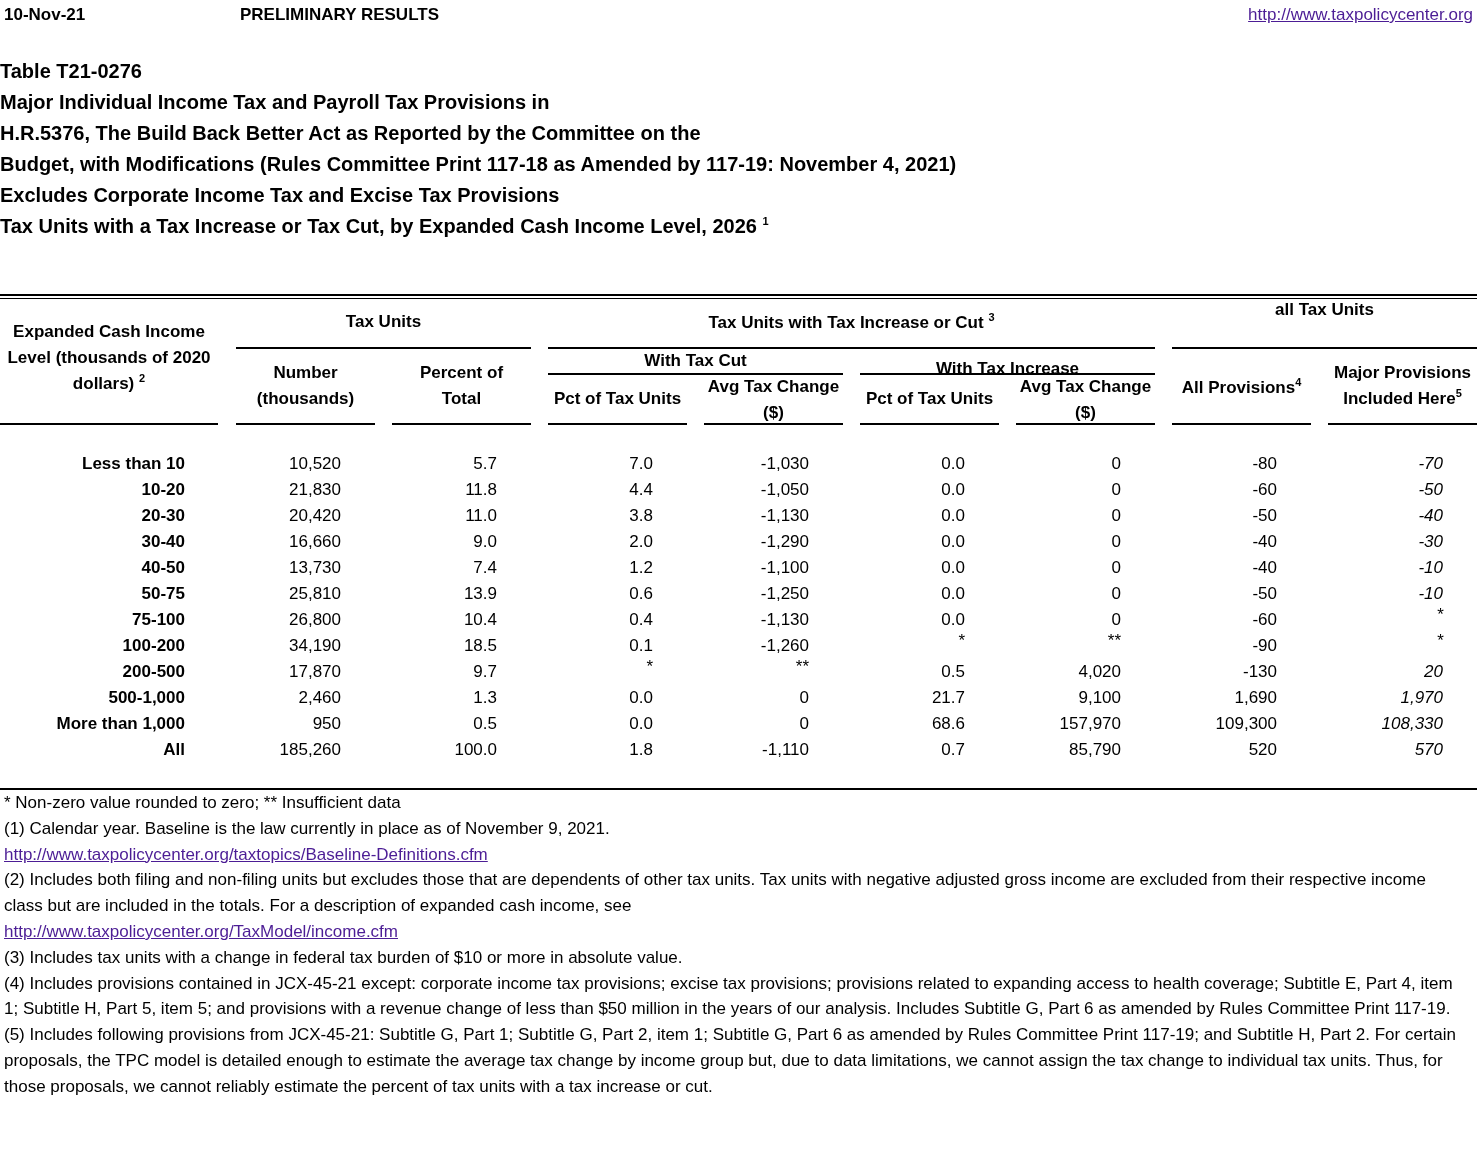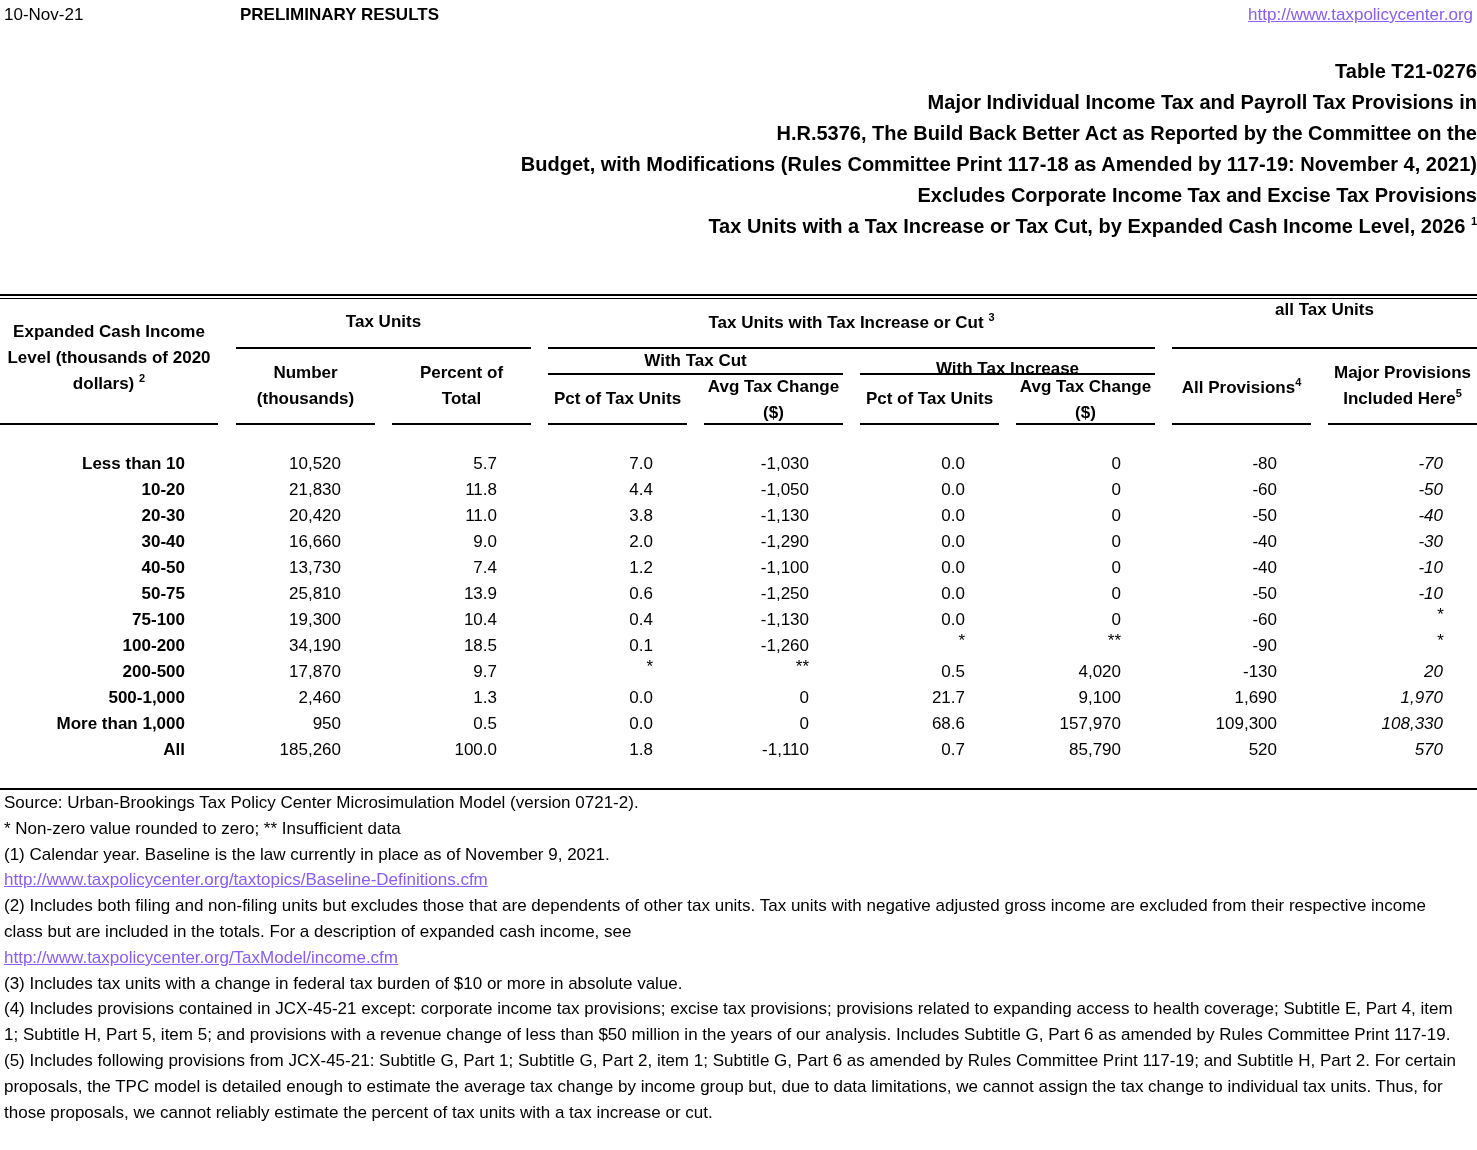--- a/index.html
+++ b/index.html
@@ -2,29 +2,29 @@
 <html><head>
 <meta charset="utf-8">
 <style>
   html, body { margin: 0; padding: 0; background: #ffffff; }
   body {
     width: 1477px; height: 1150px; position: relative; overflow: hidden;
     font-family: "Liberation Sans", "DejaVu Sans", sans-serif;
     color: #000; font-size: 17px;
   }
   .abs { position: absolute; }
-  a.link { color: #8b5cf6; text-decoration: underline; }
-
-  
-  #date { left: 4px; top: 5px; font-weight: normal; font-size: 17px; text-align: center; }
+  a.link { color: #4c1d95; text-decoration: underline; }
+
+  
+  #date { left: 4px; top: 5px; font-weight: bold; font-size: 17px; text-align: center; }
   #prelim { left: 240px; top: 5px; font-weight: bold; font-size: 17px; }
   #toplink { right: 4px; top: 5px; font-size: 17px; }
 
   
-  #titles { left: 0; top: 56px; width: 1477px; text-align: right; font-weight: bold; font-size: 20px; }
+  #titles { left: 0; top: 56px; width: 1477px; text-align: left; font-weight: bold; font-size: 20px; }
   #titles div { height: 31px; line-height: 31px; white-space: nowrap; }
   sup { font-size: 11px; vertical-align: super; line-height: 0; }
 
   
   .rule { position: absolute; background: #000; height: 2px; }
   .rule.thin { height: 1.5px; }
 
   
   .hcell { position: absolute; font-weight: bold; font-size: 17px; text-align: center; line-height: 26px; }
 
@@ -190,21 +190,21 @@
       <span class="c2">13.9</span>
       <span class="c3">0.6</span>
       <span class="c4">-1,250</span>
       <span class="c5">0.0</span>
       <span class="c6">0</span>
       <span class="c7">-50</span>
       <span class="c8">-10</span>
     </div>
     <div class="row">
       <span class="c0">75-100</span>
-      <span class="c1">19,300</span>
+      <span class="c1">26,800</span>
       <span class="c2">10.4</span>
       <span class="c3">0.4</span>
       <span class="c4">-1,130</span>
       <span class="c5">0.0</span>
       <span class="c6">0</span>
       <span class="c7">-60</span>
       <span class="c8 star">*</span>
     </div>
     <div class="row">
       <span class="c0">100-200</span>
@@ -259,21 +259,20 @@
       <span class="c5">0.7</span>
       <span class="c6">85,790</span>
       <span class="c7">520</span>
       <span class="c8">570</span>
     </div>
   </div>
 
 <div class="rule thin" style="left:0; top:788px; width:1477px;"></div>
 
 <div id="notes">
-  <div>Source: Urban-Brookings Tax Policy Center Microsimulation Model (version 0721-2).</div>
   <div>* Non-zero value rounded to zero; ** Insufficient data</div>
   <div>(1) Calendar year. Baseline is the law currently in place as of November 9, 2021.</div>
   <div><a class="link" href="#">http://www.taxpolicycenter.org/taxtopics/Baseline-Definitions.cfm</a></div>
   <div>(2) Includes both filing and non-filing units but excludes those that are dependents of other tax units. Tax units with negative adjusted gross income are excluded from their respective income class but are included in the totals. For a description of expanded cash income, see</div>
   <div><a class="link" href="#">http://www.taxpolicycenter.org/TaxModel/income.cfm</a></div>
   <div>(3) Includes tax units with a change in federal tax burden of $10 or more in absolute value.</div>
   <div>(4) Includes provisions contained in JCX-45-21 except: corporate income tax provisions; excise tax provisions; provisions related to expanding access to health coverage; Subtitle E, Part 4, item 1; Subtitle H, Part 5, item 5; and provisions with a revenue change of less than $50 million in the years of our analysis. Includes Subtitle G, Part 6 as amended by Rules Committee Print 117-19.</div>
   <div>(5) Includes following provisions from JCX-45-21: Subtitle G, Part 1; Subtitle G, Part 2, item 1; Subtitle G, Part 6 as amended by Rules Committee Print 117-19; and Subtitle H, Part 2. For certain proposals, the TPC model is detailed enough to estimate the average tax change by income group but, due to data limitations, we cannot assign the tax change to individual tax units. Thus, for those proposals, we cannot reliably estimate the percent of tax units with a tax increase or cut.</div>
 </div>
 

